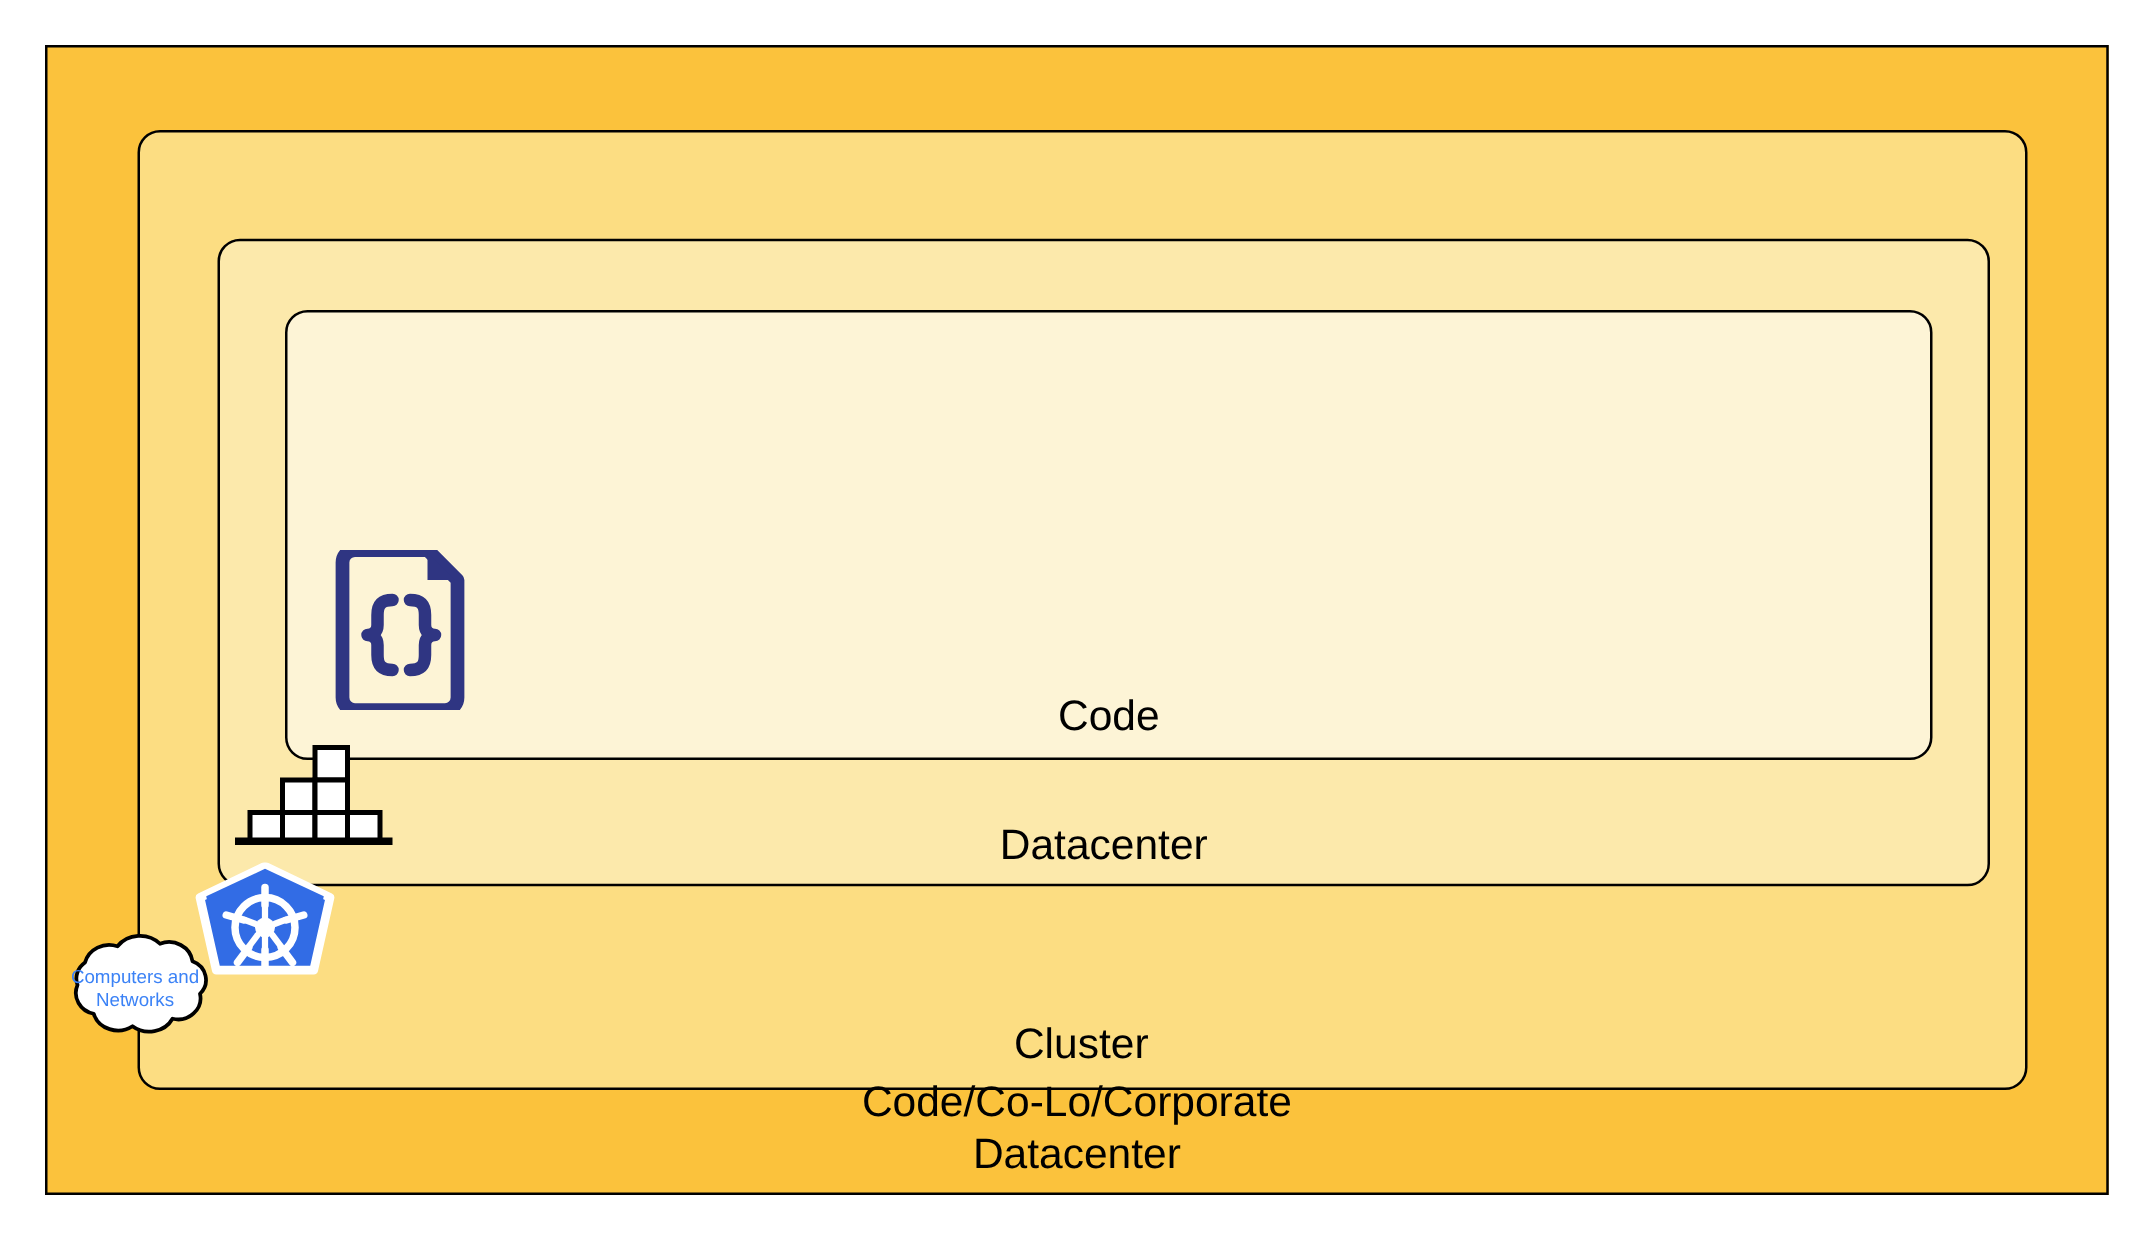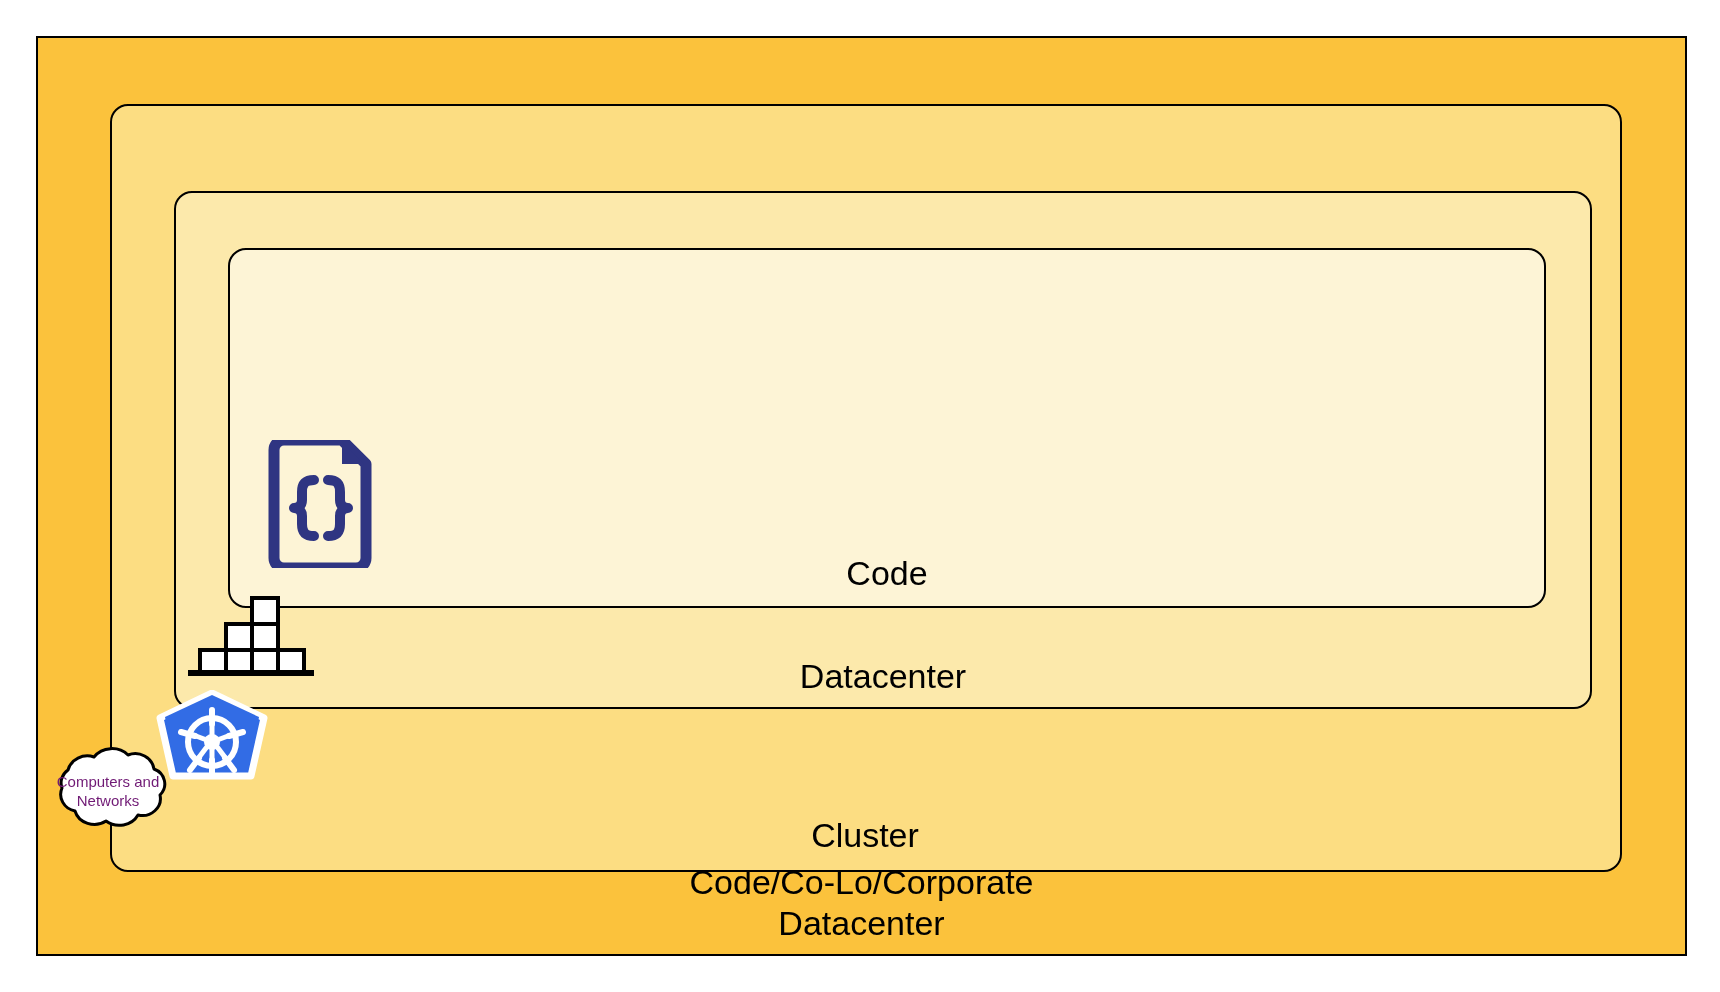--- a/index.html
+++ b/index.html
@@ -146,21 +146,21 @@
     left: 0;
     top: 0;
     width: 160px;
     height: 98px;
     display: flex;
     flex-direction: column;
     align-items: center;
     justify-content: center;
     font-size: 15px;
     line-height: 19px;
-    color: #701a75;
+    color: #3b82f6;
     text-align: center;
     white-space: pre-line;
     pointer-events: none;
   }
 </style>
 </head>
 <body>
 
 <div id="diagram-root">
 

